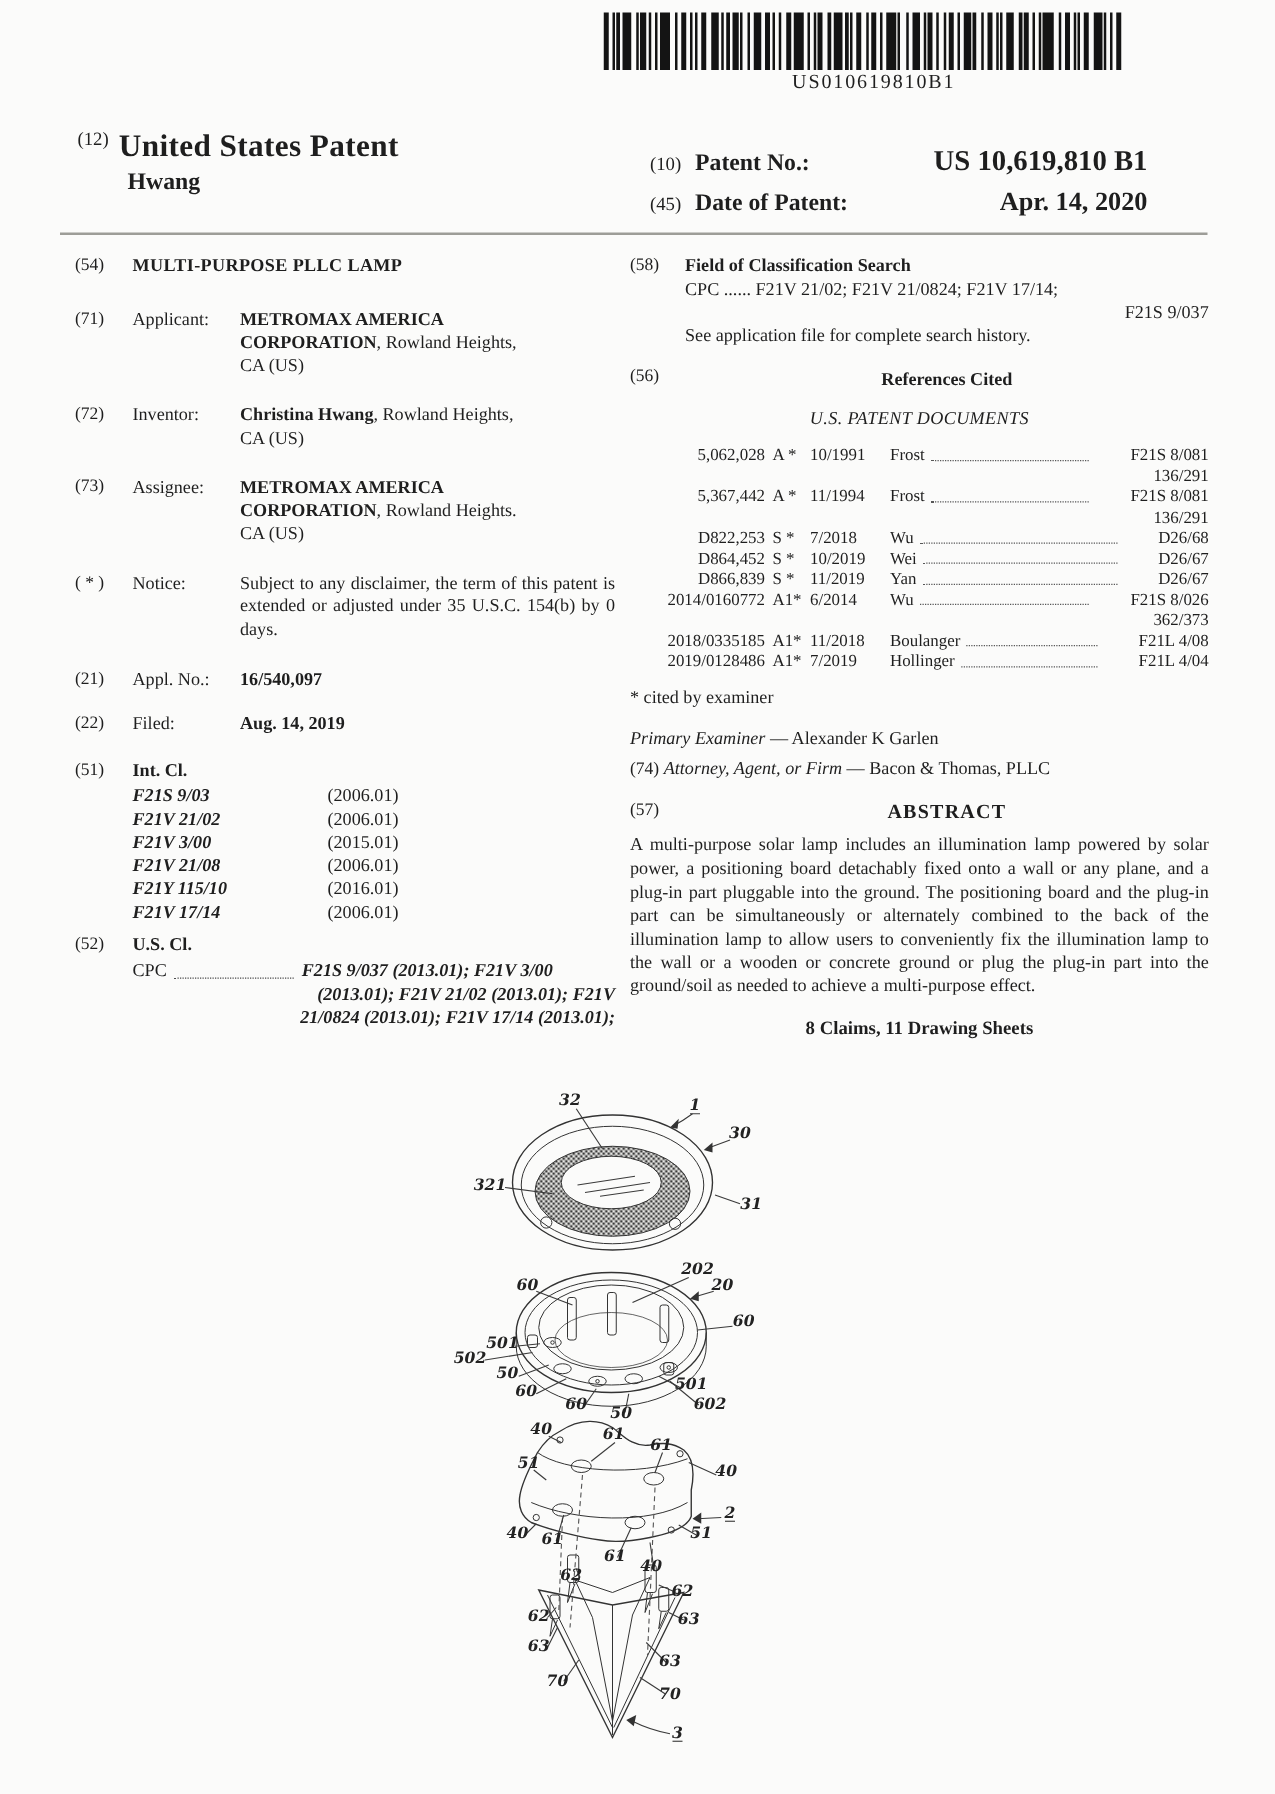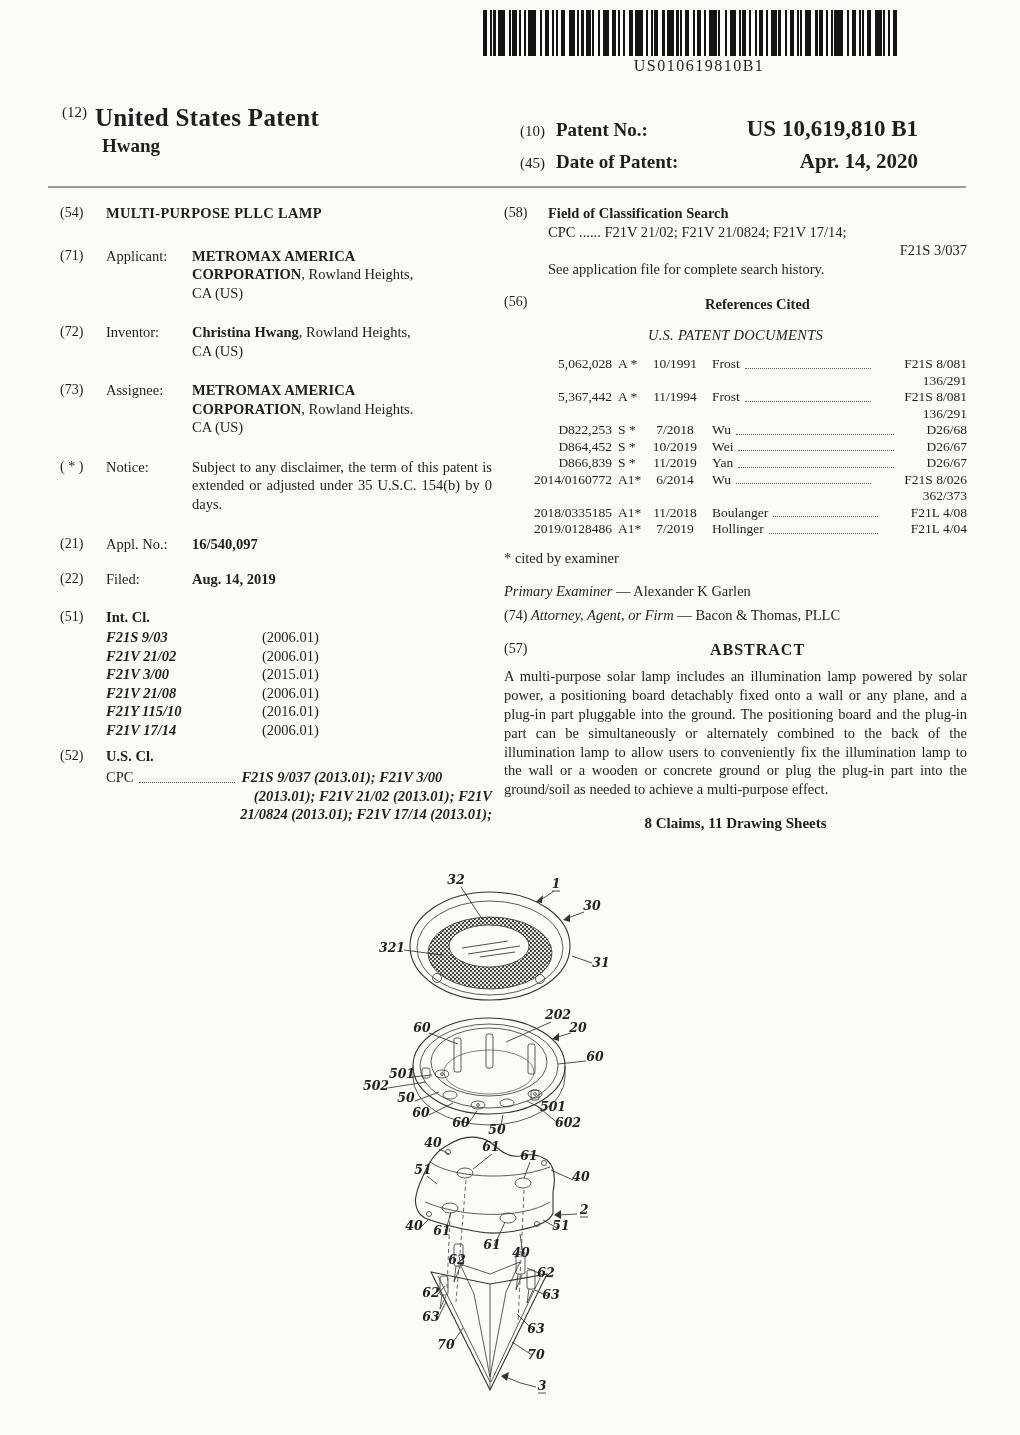--- a/index.html
+++ b/index.html
@@ -41,21 +41,21 @@
   .cpc-line{text-align:right;font-style:italic;font-weight:600;}
   
   .r-item{display:grid;grid-template-columns:44px 1fr;margin-bottom:13px;}
   .center{text-align:center;}
   .f58-l2{text-align:right;}
   .refs-title{font-weight:bold;margin:2px 0 10px;}
   .uspat{text-align:center;margin:0 0 12px;letter-spacing:.3px;font-style:italic;}
   .ref-row{display:flex;font-size:13.5px;line-height:16.5px;}
   .r-num{width:108px;text-align:right;flex:none;}
   .r-kind{width:30px;padding-left:6px;flex:none;}
-  .r-date{width:54px;text-align:center;flex:none;}
+  .r-date{width:54px;text-align:left;flex:none;}
   .r-name{padding-left:10px;flex:none;}
   .r-dots{flex:1;border-bottom:1.5px dotted #575757;margin:0 5px 4px 5px;min-width:8px;}
   .r-cls{text-align:right;flex:none;margin-left:28px;}
   .ref-row2{font-size:13.5px;line-height:16.5px;text-align:right;}
   .cited{margin-top:11px;}
   .exam{margin:15px 0 5px;}
   .ital{font-style:italic;}
   .abs-head{display:grid;grid-template-columns:44px 1fr;margin:15px 0 7px;}
   .abs-ttl{text-align:center;font-weight:bold;font-size:16px;letter-spacing:1px;}
   .abs-text{text-align:justify;line-height:1.3;}
@@ -261,21 +261,21 @@
     </div>
   </div>
 
   <div class="col rightcol">
 
     <div class="r-item" style="margin-bottom:15px">
       <span class="num">(58)</span>
       <span>
         <span class="b" style="display:block">Field of Classification Search</span>
         <span style="display:block">CPC ...... F21V 21/02; F21V 21/0824; F21V 17/14;</span>
-        <span class="f58-l2" style="display:block">F21S 3/037</span>
+        <span class="f58-l2" style="display:block">F21S 9/037</span>
         <span style="display:block">See application file for complete search history.</span>
       </span>
     </div>
 
     <div class="r-item" style="margin-bottom:2px">
       <span class="num">(56)</span>
       <span class="center refs-title">References Cited</span>
     </div>
     <div class="uspat">U.S. PATENT DOCUMENTS</div>
 

